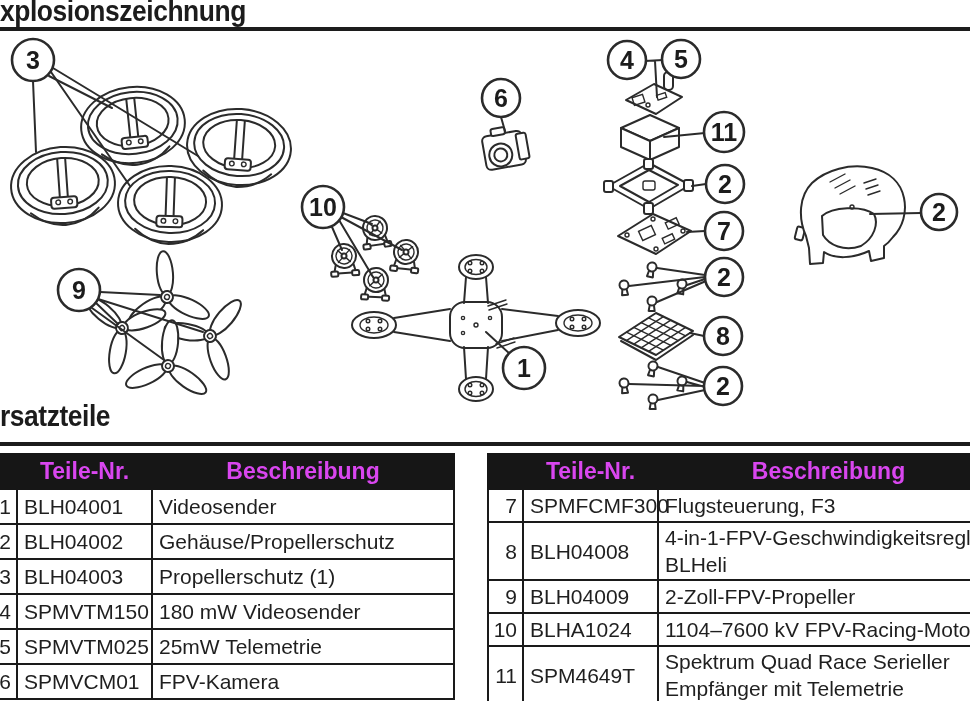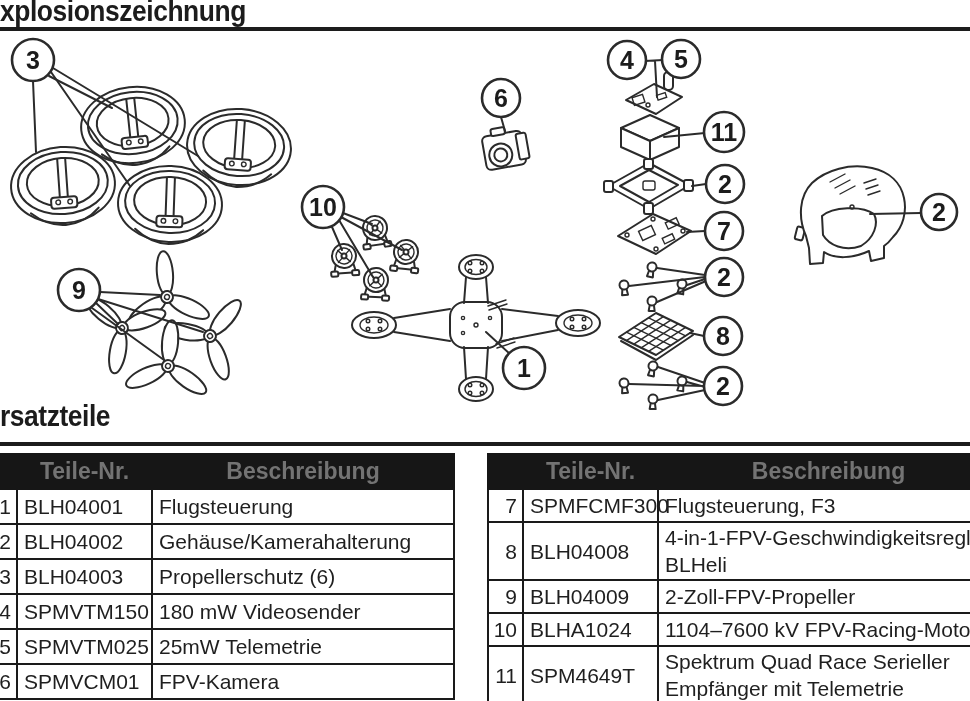--- a/index.html
+++ b/index.html
@@ -26,21 +26,21 @@
   .co{fill:#ffffff;stroke:#2b2b2b;stroke-width:2.6;}
   .co-num{font:700 25px "Liberation Sans",sans-serif;fill:#1c1c1c;text-anchor:middle;}
 
   table.parts-table{
     position:absolute;top:453px;border-collapse:collapse;table-layout:fixed;
     background:#fff;font-family:"Liberation Sans",sans-serif;
   }
   .t-left{left:-18px;width:473px;}
   .t-right{left:487px;width:513px;}
   .parts-table th{
-    background:#161616;color:#737373;font-size:23px;font-weight:700;
+    background:#161616;color:#d946ef;font-size:23px;font-weight:700;
     height:33px;border:2.5px solid #161616;padding:0;text-align:center;
   }
   .parts-table td{
     border:2.5px solid #1a1a1a;font-size:21px;color:#1f1f1f;
     padding:1px 6px;vertical-align:middle;white-space:pre;overflow:visible;line-height:27px;
   }
   .t-left td{height:31px;}
   .t-right td{height:29px;}
   .col-num{width:32px;}
   .t-right .col-num{width:33px;}
@@ -322,31 +322,31 @@
         <tr>
           <th class="col-num"></th>
           <th class="col-part">Teile-Nr.</th>
           <th class="col-desc">Beschreibung</th>
         </tr>
       </thead>
       <tbody>
         <tr>
           <td class="col-num">1</td>
           <td class="col-part">BLH04001</td>
-          <td class="col-desc">Flugsteuerung</td>
+          <td class="col-desc">Videosender</td>
         </tr>
         <tr>
           <td class="col-num">2</td>
           <td class="col-part">BLH04002</td>
-          <td class="col-desc">Gehäuse/Kamerahalterung</td>
+          <td class="col-desc">Gehäuse/Propellerschutz</td>
         </tr>
         <tr>
           <td class="col-num">3</td>
           <td class="col-part">BLH04003</td>
-          <td class="col-desc">Propellerschutz (6)</td>
+          <td class="col-desc">Propellerschutz (1)</td>
         </tr>
         <tr>
           <td class="col-num">4</td>
           <td class="col-part">SPMVTM150</td>
           <td class="col-desc">180 mW Videosender</td>
         </tr>
         <tr>
           <td class="col-num">5</td>
           <td class="col-part">SPMVTM025</td>
           <td class="col-desc">25mW Telemetrie</td>

